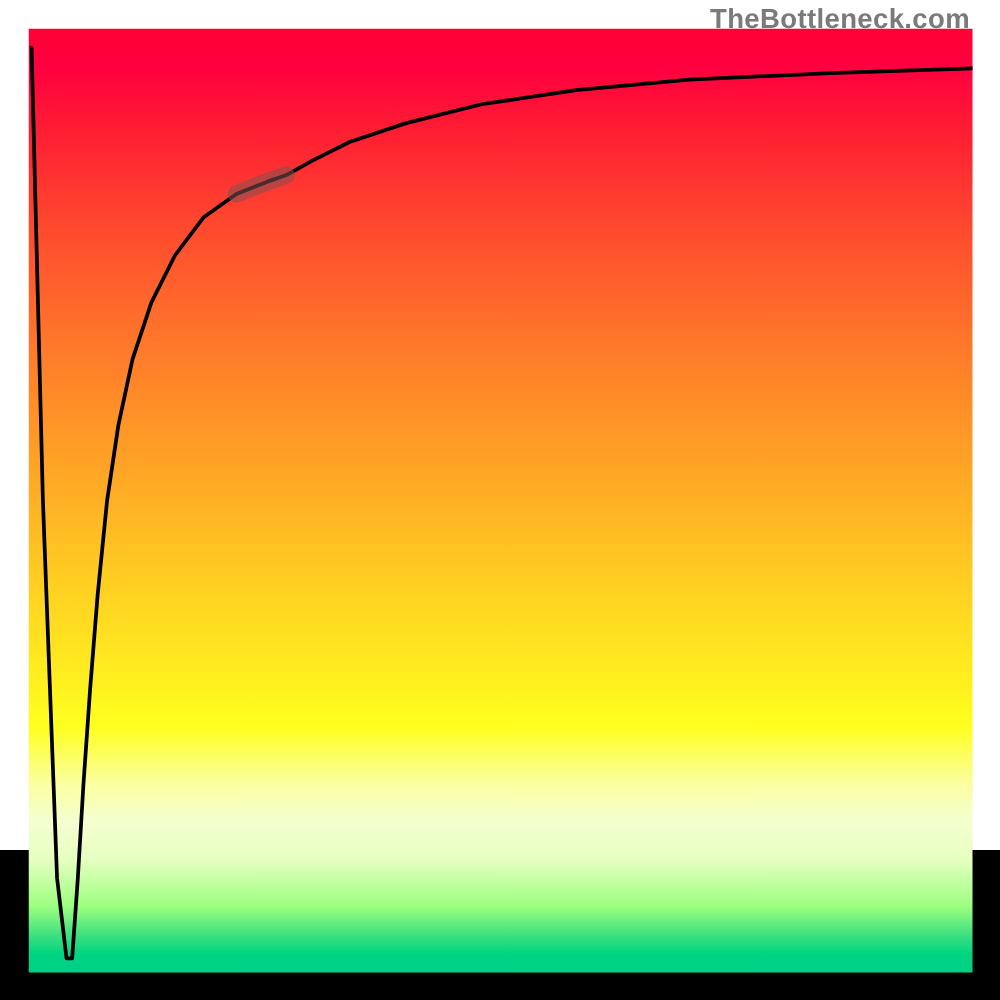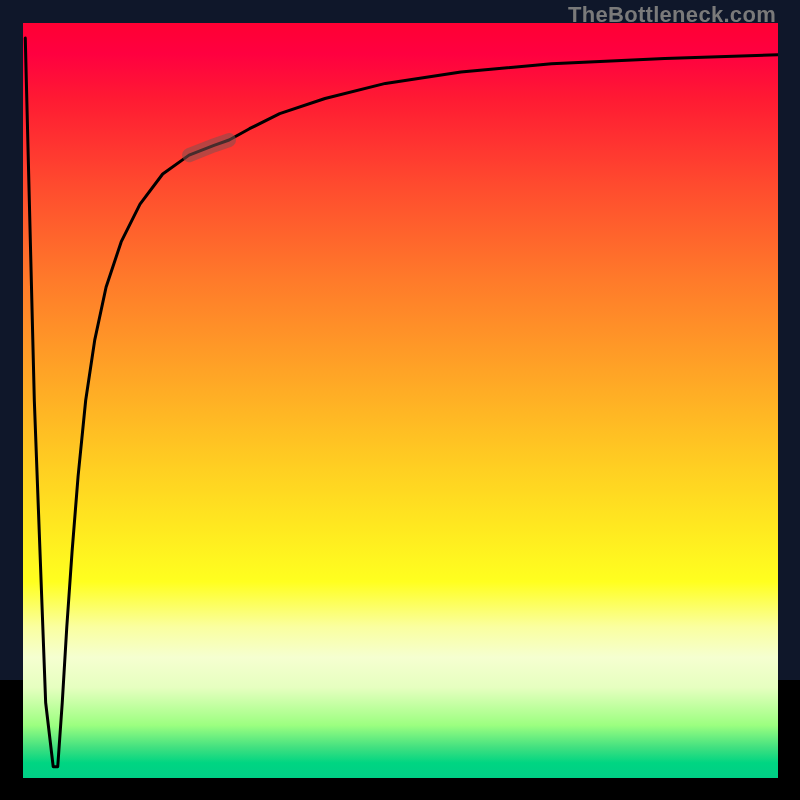--- a/index.html
+++ b/index.html
@@ -8,21 +8,21 @@
     width: 800px;
     height: 800px;
     background: #000;
     overflow: hidden;
     font-family: Arial, Helvetica, sans-serif;
   }
   .frame {
     position: relative;
     width: 800px;
     height: 680px;
-    background: #0f172a;
+    background: #ffffff;
   }
   .plot-area {
     position: absolute;
     left: 23px;
     top: 23px;
     width: 755px;
     height: 755px;
     
     background: linear-gradient(
       to bottom,

